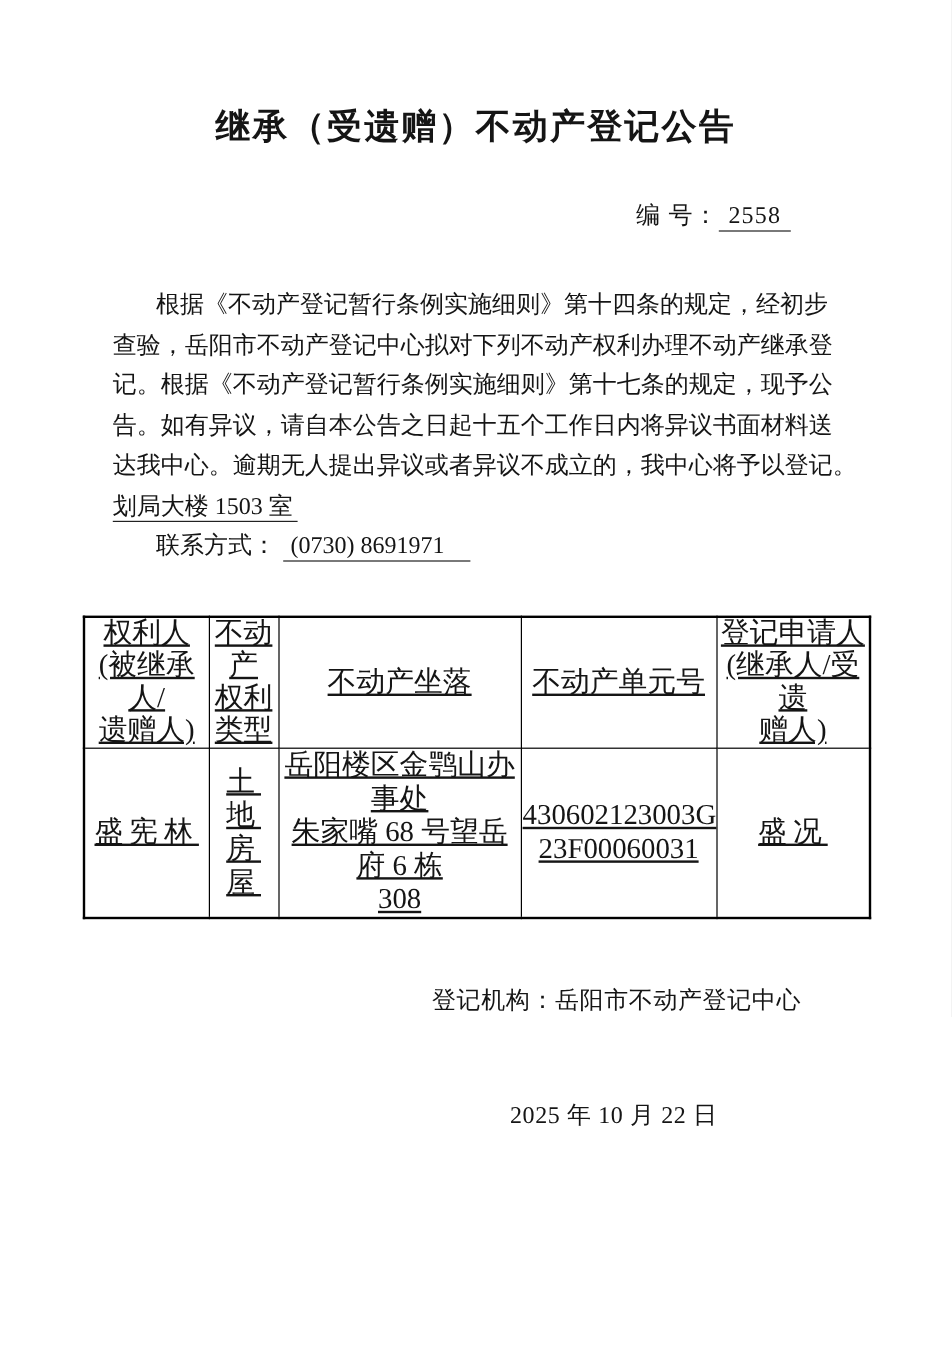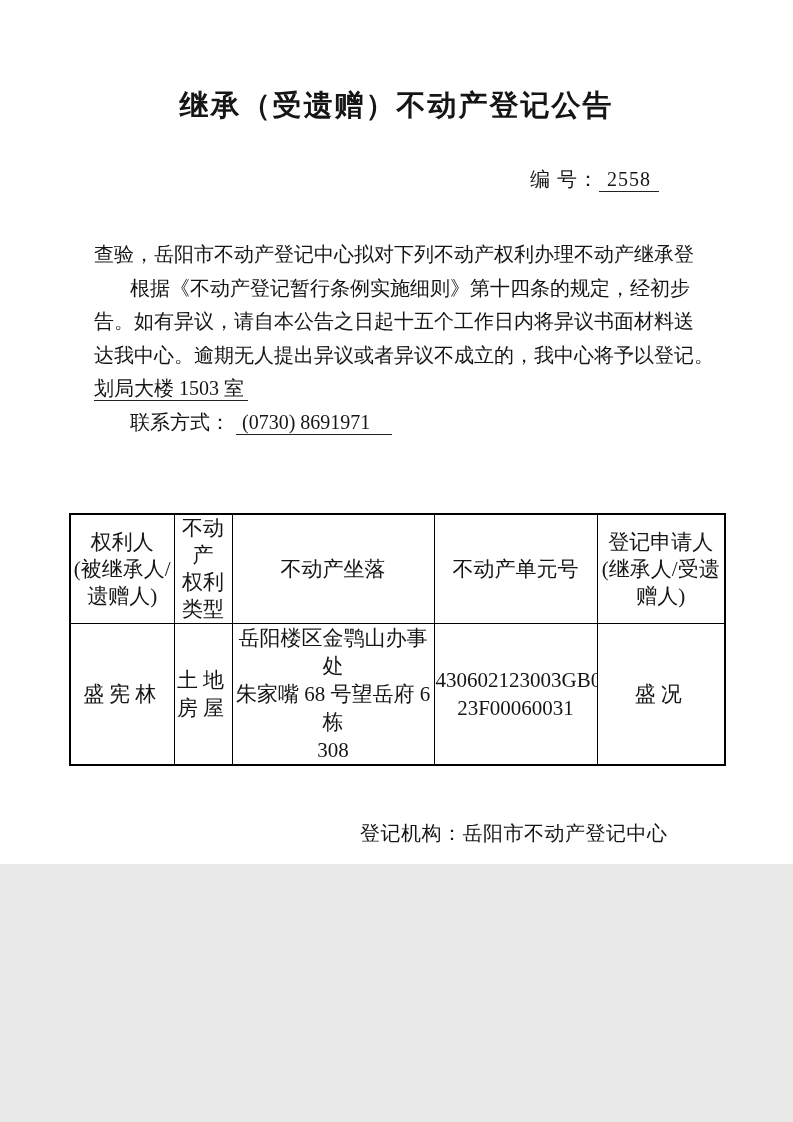--- a/index.html
+++ b/index.html
@@ -1,18 +1,18 @@
 <!DOCTYPE html>
 <html><head>
 <meta charset="utf-8">
 <style>
   html,body { margin:0; padding:0; background:#e8e8e8; }
   #doc {
     position: relative;
-    width: 793px; height: 864px;
+    width: 793px; height: 1122px;
     margin: 0 auto;
     background: #ffffff;
     color: #151515;
     font-family: "Liberation Serif", serif;
     overflow: hidden;
   }
   .title {
     position: absolute; top: 86px; left: 0; width: 100%;
     text-align: center;
     font-family: "Liberation Sans", sans-serif;
@@ -35,21 +35,22 @@
   .indent { padding-left: 36px; }
   .addr-ul { margin-left: 14px; padding-bottom: 1px; }
   .addr-ul2 { padding-bottom: 1px; padding-right: 4px; margin-top: 24px; }
   .contact-ul { margin-left: 6px; padding: 0 22px 1px 6px; white-space: pre; }
 
   table.tbl {
     position: absolute; top: 513px; left: 69px;
     width: 655px; table-layout: fixed;
     border-collapse: collapse;
     border: 2px solid #000;
-    font-size: 21px;
+    font-size: 24px;
+    text-decoration: underline;
   }
   .tbl th, .tbl td {
     border: 1px solid #000;
     text-align: center; vertical-align: middle;
     font-weight: normal;
     white-space: pre-line;
     padding: 0 1px;
     overflow: hidden;
   }
   .tbl th { height: 81px; line-height: 27px; }
@@ -69,22 +70,23 @@
 
 <div id="doc">
 
   <div class="title">继承（受遗赠）不动产登记公告</div>
 
   <div class="number-line">
     <span>编 号：</span><span class="ul">2558</span>
   </div>
 
   <div class="body-block">
+    <div class="line indent">根据《不动产登记暂行条例实施细则》第十四条的规定，经初步</div>
     <div class="line">查验，岳阳市不动产登记中心拟对下列不动产权利办理不动产继承登</div>
-    <div class="line indent">根据《不动产登记暂行条例实施细则》第十四条的规定，经初步</div>
+    <div class="line">记。根据《不动产登记暂行条例实施细则》第十七条的规定，现予公</div>
     <div class="line">告。如有异议，请自本公告之日起十五个工作日内将异议书面材料送</div>
     <div class="line">达我中心。逾期无人提出异议或者异议不成立的，我中心将予以登记。</div>
     <div class="line">
       <span class="ul addr-ul2">划局大楼 1503 室</span>
     </div>
     <div class="line indent">
       <span>联系方式：</span><span class="ul contact-ul">(0730) 8691971</span>
     </div>
   </div>
 

